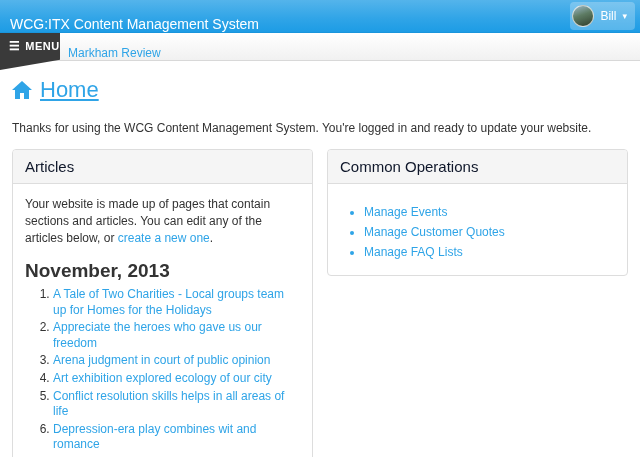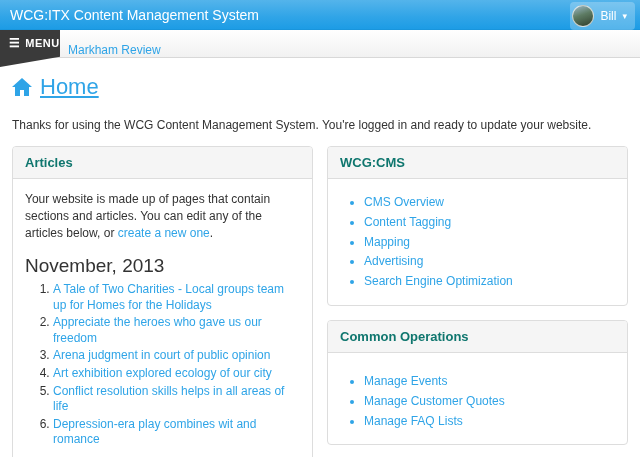--- a/index.html
+++ b/index.html
@@ -4,21 +4,21 @@
 <style>
   * { box-sizing: border-box; margin: 0; padding: 0; }
   html,body { width:640px; height:457px; }
   body {
     font-family: "Liberation Sans", sans-serif;
     background:#fff; color:#333; overflow:hidden; position:relative;
     font-size:12px;
   }
   
   .navbar {
-    height:30px; display:flex; align-items:center; padding:4px 10px;
+    height:30px; display:flex; padding:16px 10px;
     background:linear-gradient(#54b4eb, #2fa4e7 60%, #1d9ce5);
     border-bottom:1px solid #1995dc; color:#fff; position:relative; z-index:10;
   }
   .brand { font-size:14px; color:#fff; text-decoration:none; }
   .user-button {
     position:absolute; right:5px; top:2px; height:28px;
     display:flex; align-items:center; gap:6px; padding:0 8px 0 2px;
     background:rgba(255,255,255,.25); border:none; border-radius:4px;
     color:#fff; font-size:12px; cursor:pointer;
   }
@@ -50,25 +50,25 @@
     padding:16px 10px 4px 12px; color:#2fa4e7; font-size:22px; font-weight:400;text-decoration:underline;
   }
   .home-icon svg { display:block; }
   .intro { padding:14px 12px 0 12px; font-size:12px; color:#333; }
   
   .columns { display:flex; gap:14px; padding:14px 12px 0 12px; align-items:flex-start; }
   .col { flex:1; display:flex; flex-direction:column; gap:14px; min-width:0; }
   .panel { border:1px solid #ddd; border-radius:4px; background:#fff; }
   .panel-header {
     background:#f5f5f5; border-bottom:1px solid #ddd; padding:8px 12px;
-    color:#0f766e; font-size:13px; border-radius:3px 3px 0 0;font-weight:bold;
+    color:#0f172a; font-size:15px; border-radius:3px 3px 0 0;
   }
   .panel-body { padding:12px; font-size:12px; color:#333; line-height:1.4; }
   .panel-body a { color:#2fa4e7; text-decoration:none; }
-  h2.sub-heading { font-size:19px; font-weight:400; color:#333; margin:12px 0 0; }
+  h2.sub-heading { font-size:19px; font-weight:700; color:#333; margin:12px 0 0; }
   ol.article-list { margin:2px 0 0 0; padding-left:28px; }
   ol.article-list li { line-height:1.3; margin-bottom:2px; color:#333; }
   ul.link-list { margin:2px 0 2px 0; padding-left:24px; }
   ul.link-list li { margin:3px 0; color:#2fa4e7; }
 </style>
 </head>
 <body>
 
 <div class="navbar">
   <a class="brand" href="#">WCG:ITX Content Management System</a>
@@ -114,32 +114,20 @@
             <li><a href="#">Arena judgment in court of public opinion</a></li>
             <li><a href="#">Art exhibition explored ecology of our city</a></li>
             <li><a href="#">Conflict resolution skills helps in all areas of life</a></li>
             <li><a href="#">Depression-era play combines wit and romance</a></li>
           </ol>
       </div>
     </div>
   </div>
 
   <div class="col">
-    <div class="panel">
-      <div class="panel-header">WCG:CMS</div>
-      <div class="panel-body">
-        <ul class="link-list">
-            <li><a href="#">CMS Overview</a></li>
-            <li><a href="#">Content Tagging</a></li>
-            <li><a href="#">Mapping</a></li>
-            <li><a href="#">Advertising</a></li>
-            <li><a href="#">Search Engine Optimization</a></li>
-          </ul>
-      </div>
-    </div>
 
     <div class="panel">
       <div class="panel-header">Common Operations</div>
       <div class="panel-body">
         <ul class="link-list" style="margin-top:8px">
             <li><a href="#">Manage Events</a></li>
             <li><a href="#">Manage Customer Quotes</a></li>
             <li><a href="#">Manage FAQ Lists</a></li>
           </ul>
 

